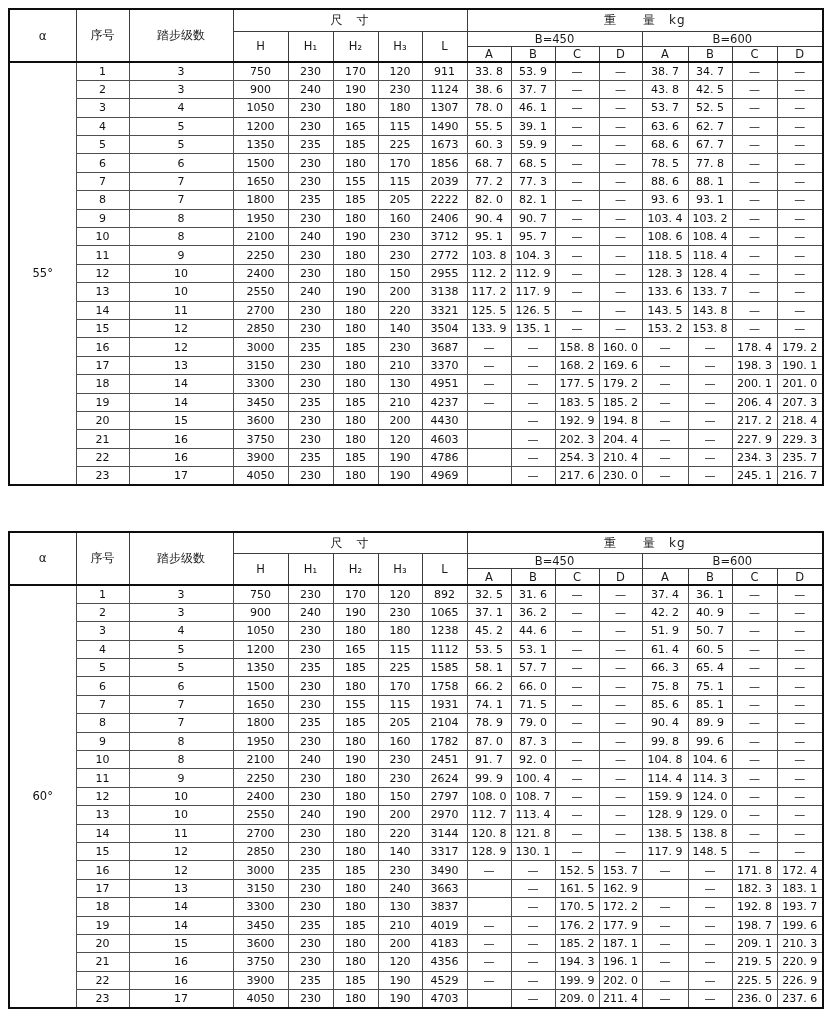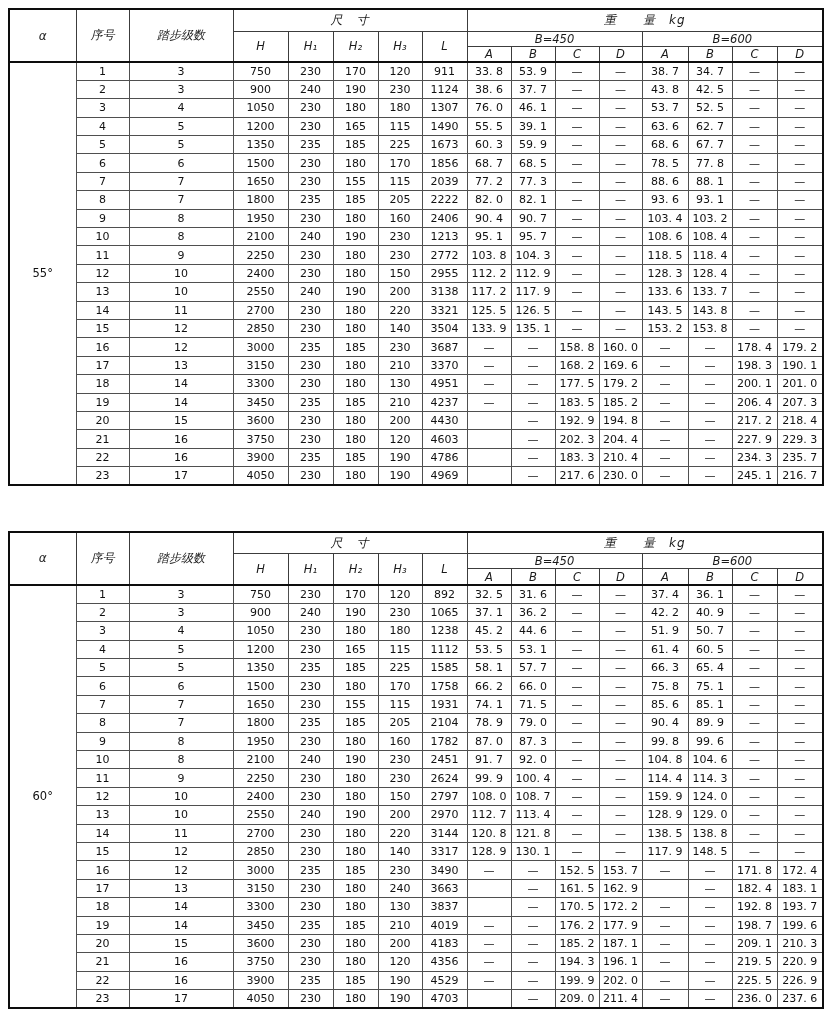--- a/index.html
+++ b/index.html
@@ -35,21 +35,20 @@
     padding: 0;
     text-align: center;
     vertical-align: middle;
     font-weight: normal;
     overflow: hidden;
     white-space: nowrap;
   }
   thead th {
     border-color: #3c3c3c;
     font-size: 12px;
-    font-style: italic;
   }
   thead tr.r1 { height: 22px; }
   thead tr.r2 { height: 15px; }
   thead tr.r3 { height: 16px; }
   thead tr.r3 th { border-bottom: 2px solid #0d0d0d; }
   th.span-bottom { border-bottom: 2px solid #0d0d0d; }
   th.dim-label { font-size: 11.5px; }
   th.group-label { letter-spacing: 1px; }
   th.abcd { font-size: 11.5px; }
 
@@ -153,21 +152,21 @@
           <td>—</td>
         </tr>
         <tr>
           <td>3</td>
           <td>4</td>
           <td>1050</td>
           <td>230</td>
           <td>180</td>
           <td>180</td>
           <td>1307</td>
-          <td>76. 0</td>
+          <td>78. 0</td>
           <td>46. 1</td>
           <td>—</td>
           <td>—</td>
           <td>53. 7</td>
           <td>52. 5</td>
           <td>—</td>
           <td>—</td>
         </tr>
         <tr>
           <td>4</td>
@@ -271,21 +270,21 @@
           <td>—</td>
           <td>—</td>
         </tr>
         <tr>
           <td>10</td>
           <td>8</td>
           <td>2100</td>
           <td>240</td>
           <td>190</td>
           <td>230</td>
-          <td>1213</td>
+          <td>3712</td>
           <td>95. 1</td>
           <td>95. 7</td>
           <td>—</td>
           <td>—</td>
           <td>108. 6</td>
           <td>108. 4</td>
           <td>—</td>
           <td>—</td>
         </tr>
         <tr>
@@ -478,21 +477,21 @@
         <tr>
           <td>22</td>
           <td>16</td>
           <td>3900</td>
           <td>235</td>
           <td>185</td>
           <td>190</td>
           <td>4786</td>
           <td></td>
           <td>—</td>
-          <td>183. 3</td>
+          <td>254. 3</td>
           <td>210. 4</td>
           <td>—</td>
           <td>—</td>
           <td>234. 3</td>
           <td>235. 7</td>
         </tr>
         <tr>
           <td>23</td>
           <td>17</td>
           <td>4050</td>
@@ -840,21 +839,21 @@
           <td>230</td>
           <td>180</td>
           <td>240</td>
           <td>3663</td>
           <td></td>
           <td>—</td>
           <td>161. 5</td>
           <td>162. 9</td>
           <td></td>
           <td>—</td>
-          <td>182. 4</td>
+          <td>182. 3</td>
           <td>183. 1</td>
         </tr>
         <tr>
           <td>18</td>
           <td>14</td>
           <td>3300</td>
           <td>230</td>
           <td>180</td>
           <td>130</td>
           <td>3837</td>

